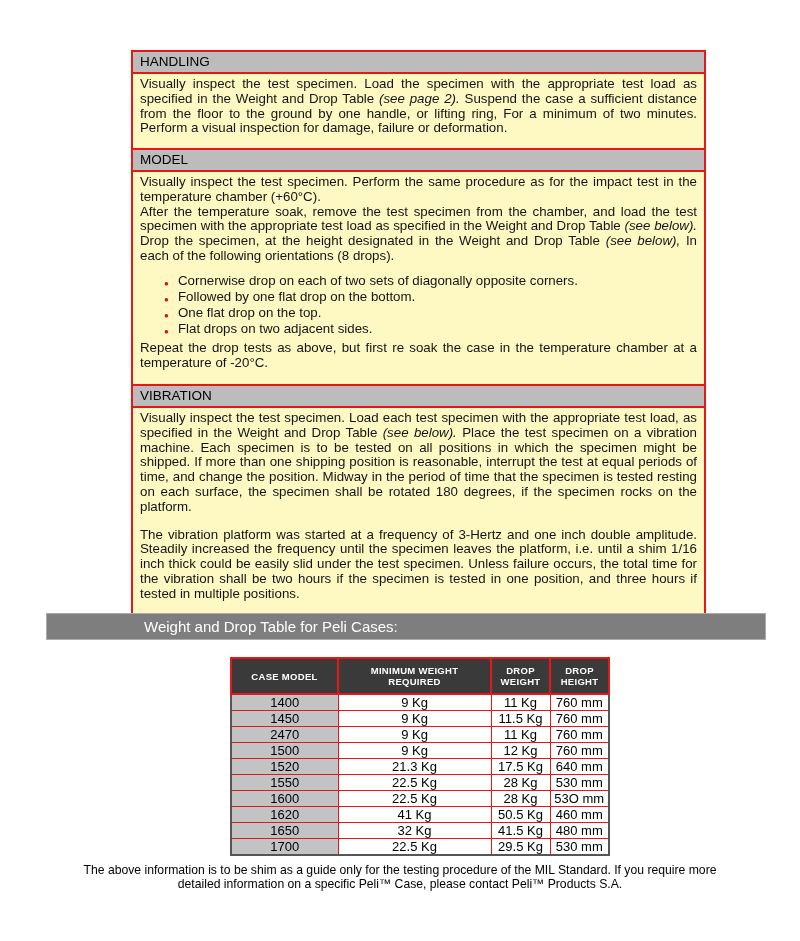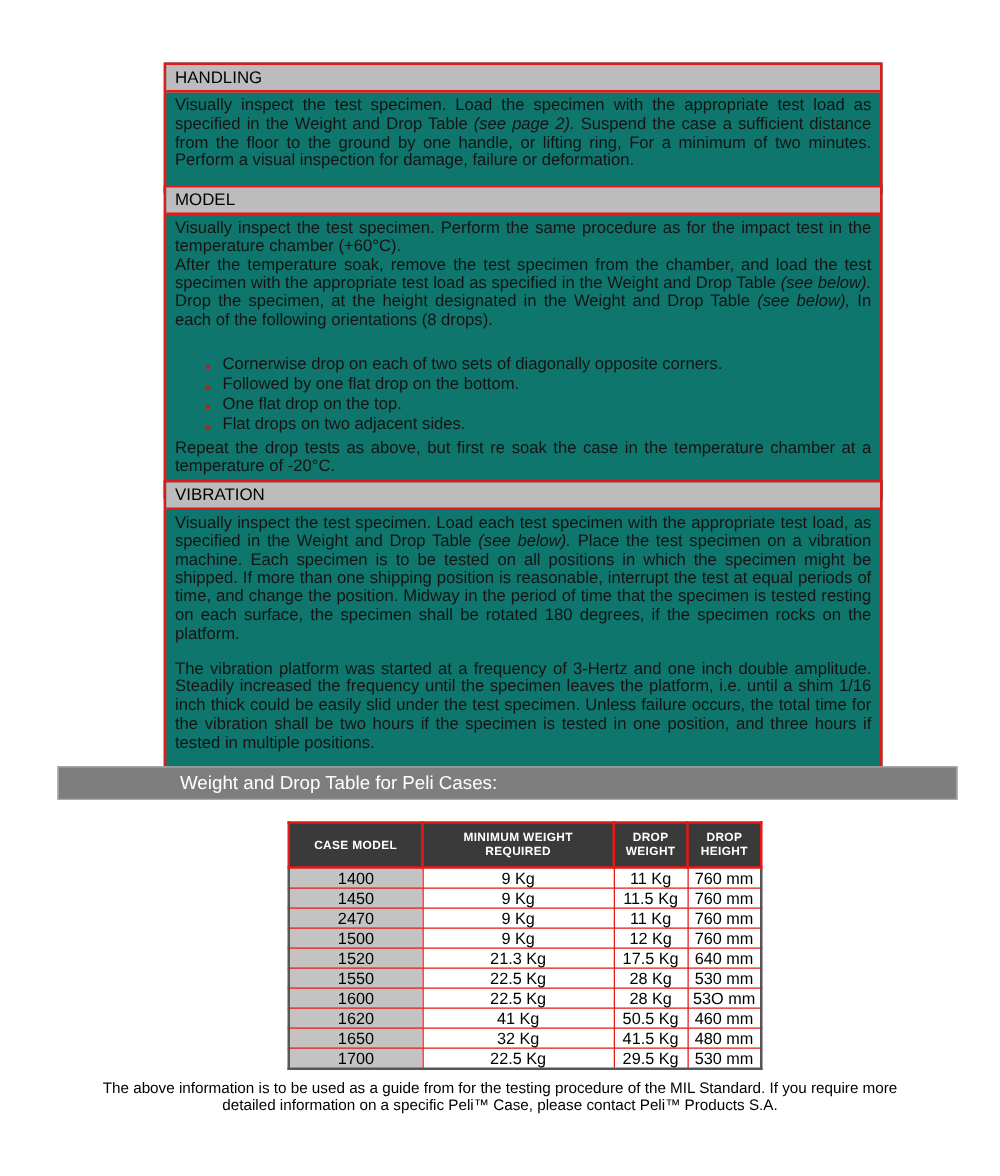--- a/index.html
+++ b/index.html
@@ -6,35 +6,35 @@
   html,body { background:#ffffff; }
   body {
     position:relative;
     width:800px; height:941px;
     font-family:"Liberation Sans", sans-serif;
     color:#111;
     overflow:hidden;
   }
   .box {
     position:absolute; left:131px; width:575px;
-    border:2px solid #e61717; background:#0f766e;
+    border:2px solid #e61717; background:#fef9c3;
   }
   .box-header {
     background:#bcbcbc; border-bottom:2px solid #e61717;
     font-size:13.5px; line-height:18px; padding:1px 7px 1px 7px;
     color:#000;
   }
   .box-body {
     padding:3px 7px 17px 7px;
     font-size:13.3px; line-height:14.8px;
     text-align:justify; color:#141414;
   }
   .box-body p { margin:0; }
   .box-body p.gap-top { margin-top:13px; }
-  ul.bullets { list-style:none; margin:19px 0 4px 0; }
+  ul.bullets { list-style:none; margin:9px 0 4px 0; }
   ul.bullets li {
     position:relative; margin-left:38px; line-height:16px;
     font-size:13.3px; text-align:left;
   }
   ul.bullets li::before {
     content:"\25CF"; color:#d41414; font-size:8px;
     position:absolute; left:-14px; top:3px;
   }
   .banner {
     position:absolute; left:46px; top:613px; width:720px; height:27px;
@@ -170,15 +170,15 @@
       <tr>
         <td>1700</td>
         <td>22.5 Kg</td>
         <td>29.5 Kg</td>
         <td>530 mm</td>
       </tr>
     </tbody>
 </table>
 
 <div class="footer">
-  <div>The above information is to be used as a guide from for the testing procedure of the MIL Standard. If you require more</div>
+  <div>The above information is to be shim as a guide only for the testing procedure of the MIL Standard. If you require more</div>
   <div>detailed information on a specific Peli™ Case, please contact Peli™ Products S.A.</div>
 </div>
 
 </body></html>

